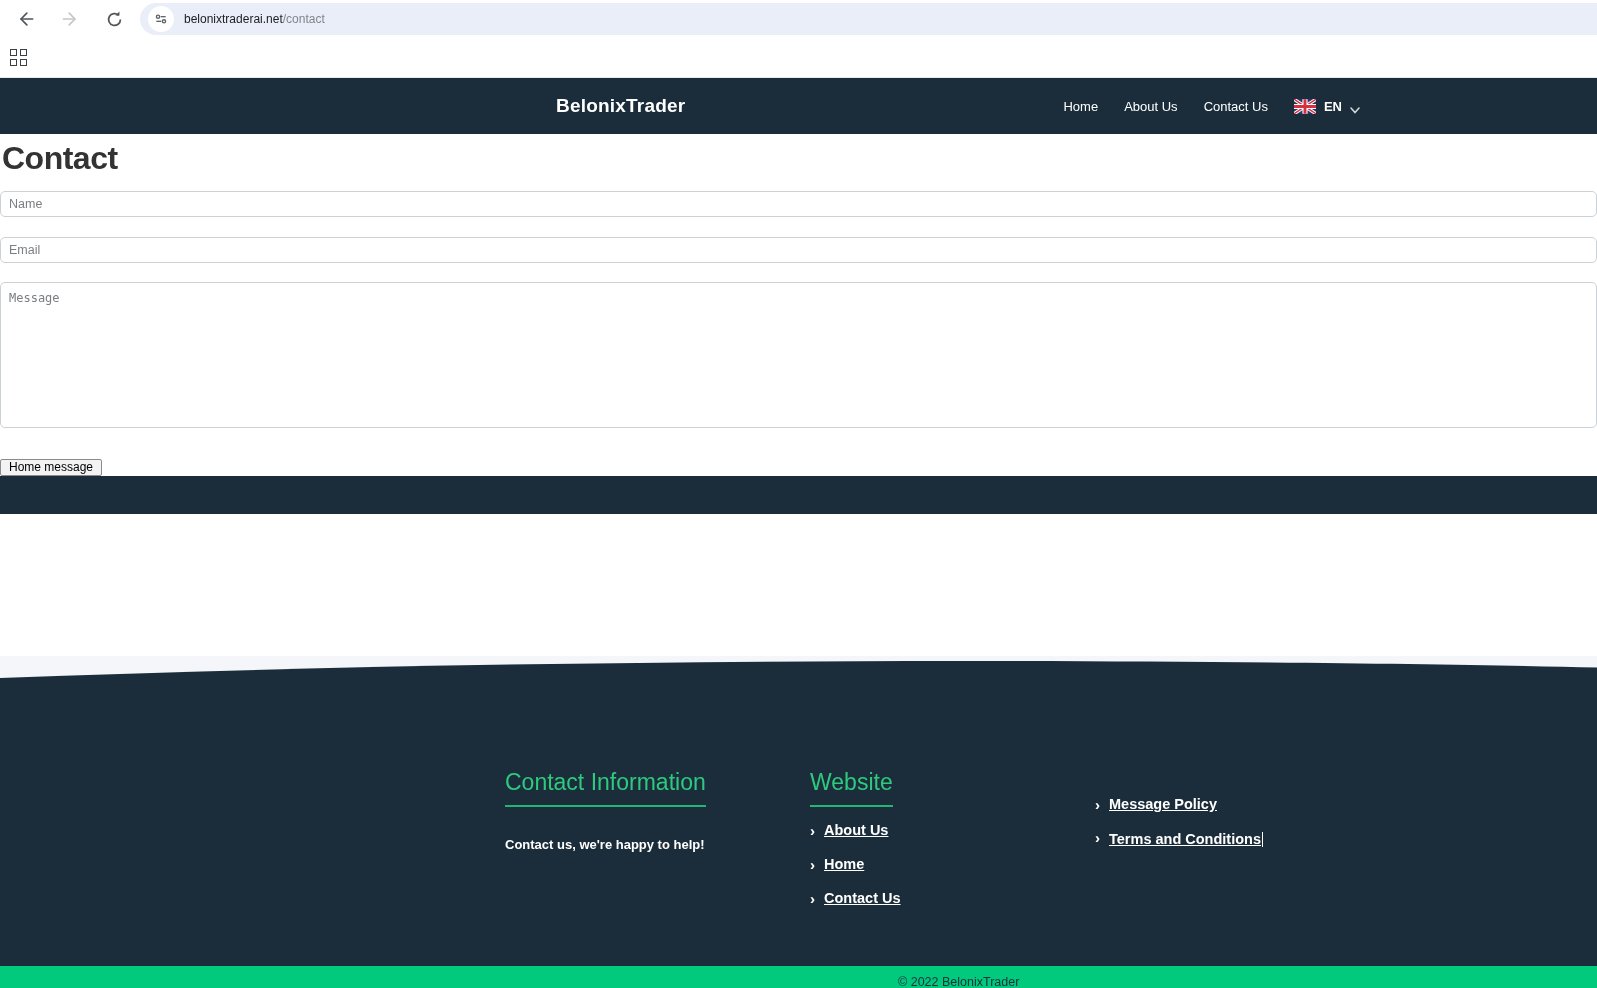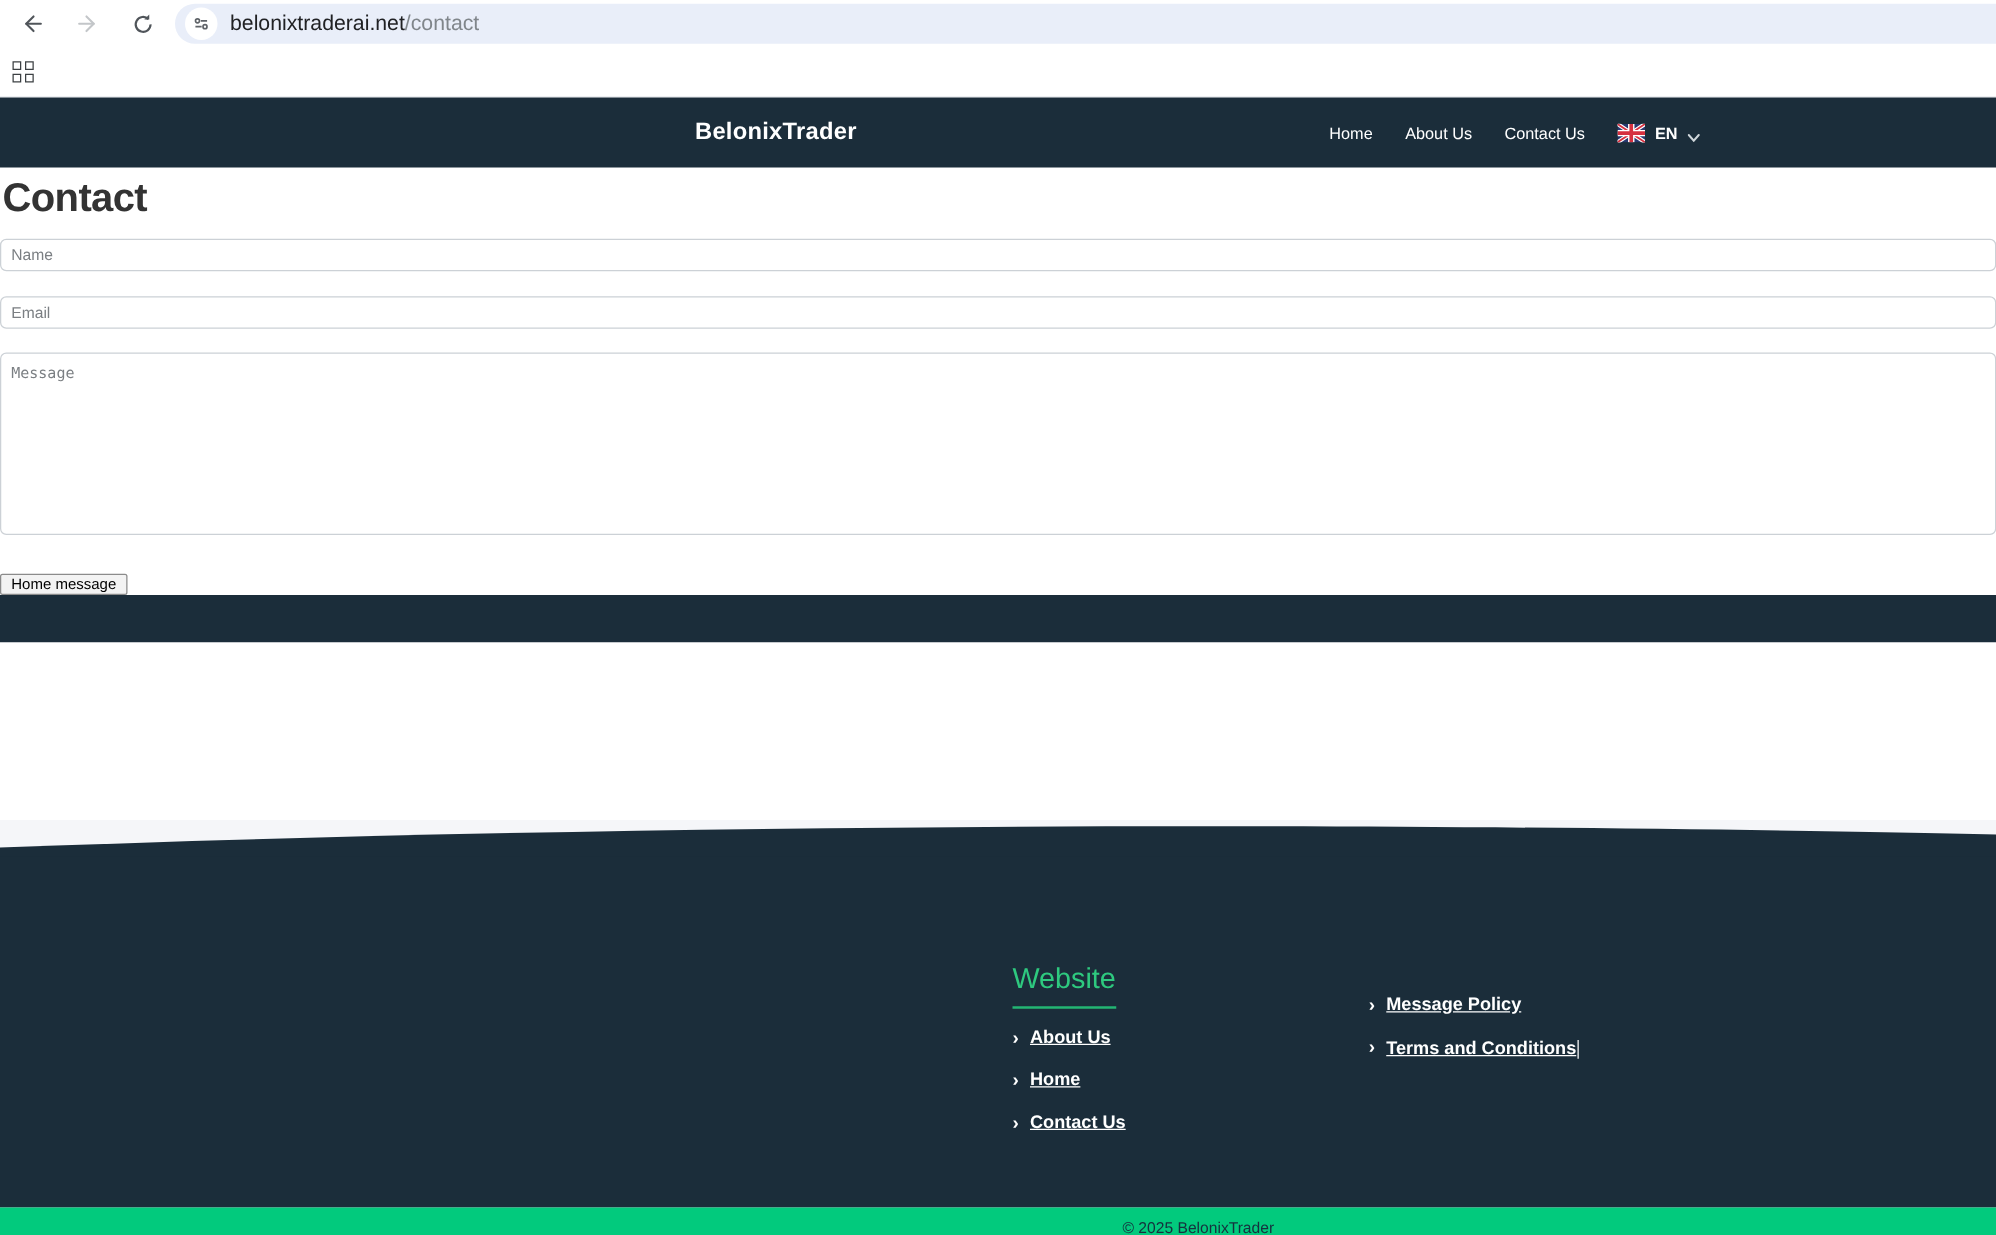--- a/index.html
+++ b/index.html
@@ -12,21 +12,21 @@
   
   .toolbar { height:38px; background:#ffffff; display:flex; align-items:center; }
   .nav-btns { display:flex; align-items:center; gap:16px; padding-left:12px; }
   .chrome-btn { width:28px; height:28px; display:flex; align-items:center; justify-content:center; border:none; background:transparent; padding:0; cursor:pointer; }
   .chrome-btn svg { display:block; }
   .url-bar {
     margin-left:12px; flex:1; height:32px; background:#e9eef9; border-radius:16px;
     display:flex; align-items:center; padding-left:8px; margin-right:-18px;
   }
   .site-info { width:26px; height:26px; border-radius:50%; background:#ffffff; display:flex; align-items:center; justify-content:center; border:none; padding:0; cursor:pointer; }
-  .url-text { margin-left:10px; font-size:17px; color:#202124; white-space:nowrap; }
+  .url-text { margin-left:10px; font-size:12px; color:#202124; white-space:nowrap; }
   .url-text .path { color:#80868b; }
 
   .bookmarks-bar { height:40px; background:#ffffff; border-bottom:1px solid #e7eaee; display:flex; align-items:center; padding-left:10px; }
   .grid-icon { display:grid; grid-template-columns:7px 7px; grid-template-rows:7px 7px; gap:3px; cursor:pointer; }
   .grid-icon i { border:1.7px solid #3c4043; background:transparent; }
 
   
   .site-header { height:56px; background:#1b2d3a; position:relative; }
   .brand { position:absolute; left:556px; top:50%; transform:translateY(-50%); color:#ffffff; font-size:19px; font-weight:bold; letter-spacing:.2px; cursor:pointer; }
   .main-nav { position:absolute; right:237px; top:0; height:100%; display:flex; align-items:center; gap:26px; }
@@ -164,20 +164,24 @@
 
 <div class="dark-bar"></div>
 <div class="white-space"></div>
 
 <div class="page-bottom">
   <svg class="curve" viewBox="0 0 1597 30" preserveAspectRatio="none">
     <path d="M0 22 C 350 9, 700 4.5, 1000 5 C 1250 5.5, 1470 8.5, 1597 11.5 L 1597 30 L 0 30 Z" fill="#1b2d3a"></path>
   </svg>
   <footer class="footer-body">
 
+    <div class="f-col f-col-contact">
+      <h3 class="f-heading">Contact Information</h3>
+      <p class="f-text">Contact us, we're happy to help!</p>
+    </div>
 
     <div class="f-col f-col-website">
       <h3 class="f-heading">Website</h3>
       <ul class="f-list">
         <li>
           <span class="chev">›</span>
           <a class="f-link">About Us</a>
         </li>
         <li>
           <span class="chev">›</span>
@@ -200,15 +204,15 @@
           <span class="chev">›</span>
           <span>
             <a class="f-link">Terms and Conditions</a><span class="text-cursor"></span>
           </span>
         </li>
       </ul>
     </div>
 
   </footer>
   <div class="copyright-bar">
-    <span class="copyright">© 2025 BelonixTrader</span>
+    <span class="copyright">© 2022 BelonixTrader</span>
   </div>
 </div>
 
 </body></html>

